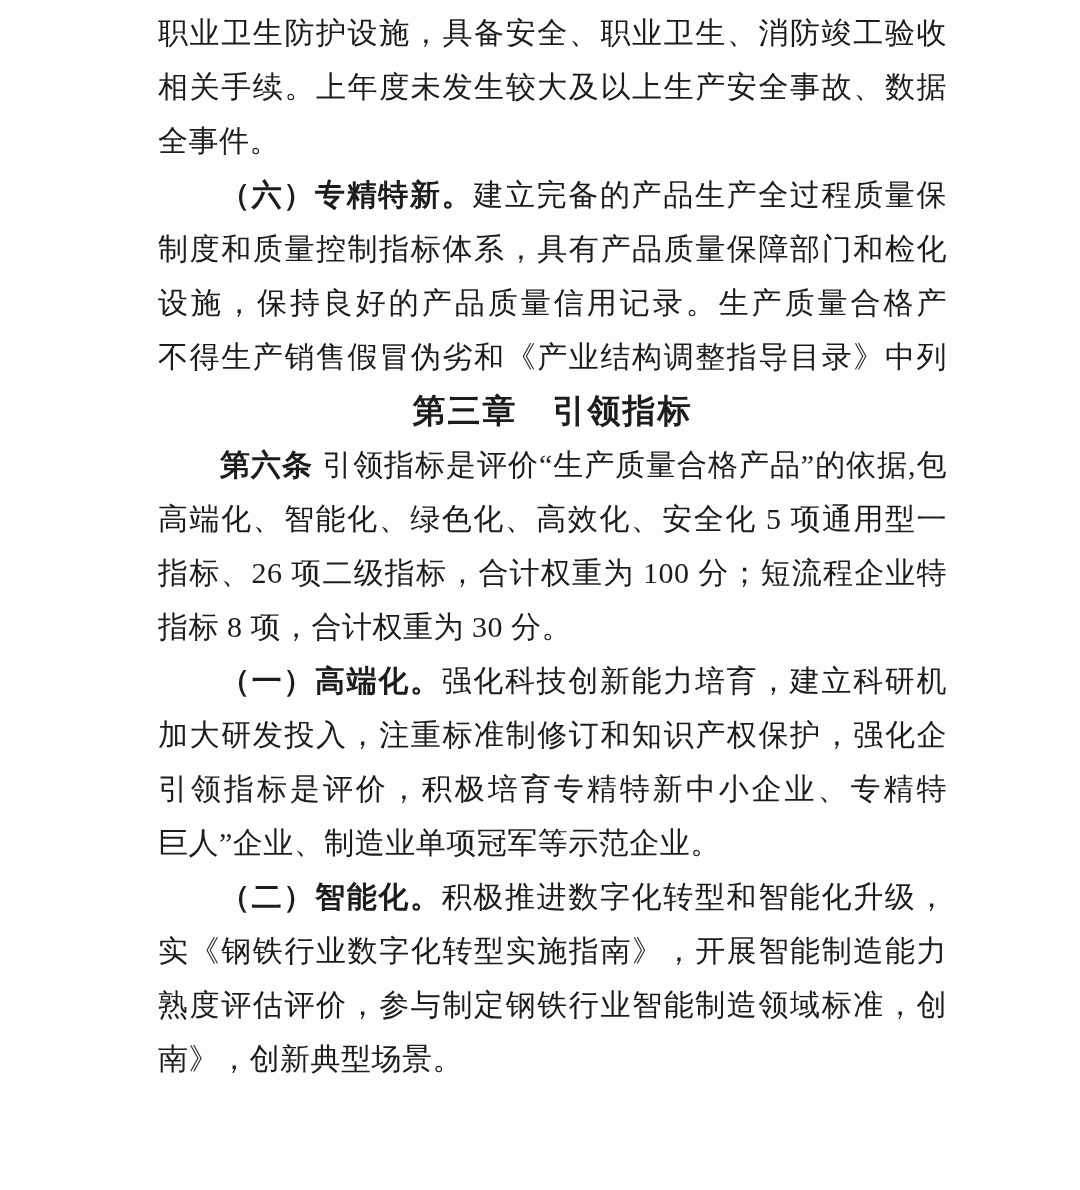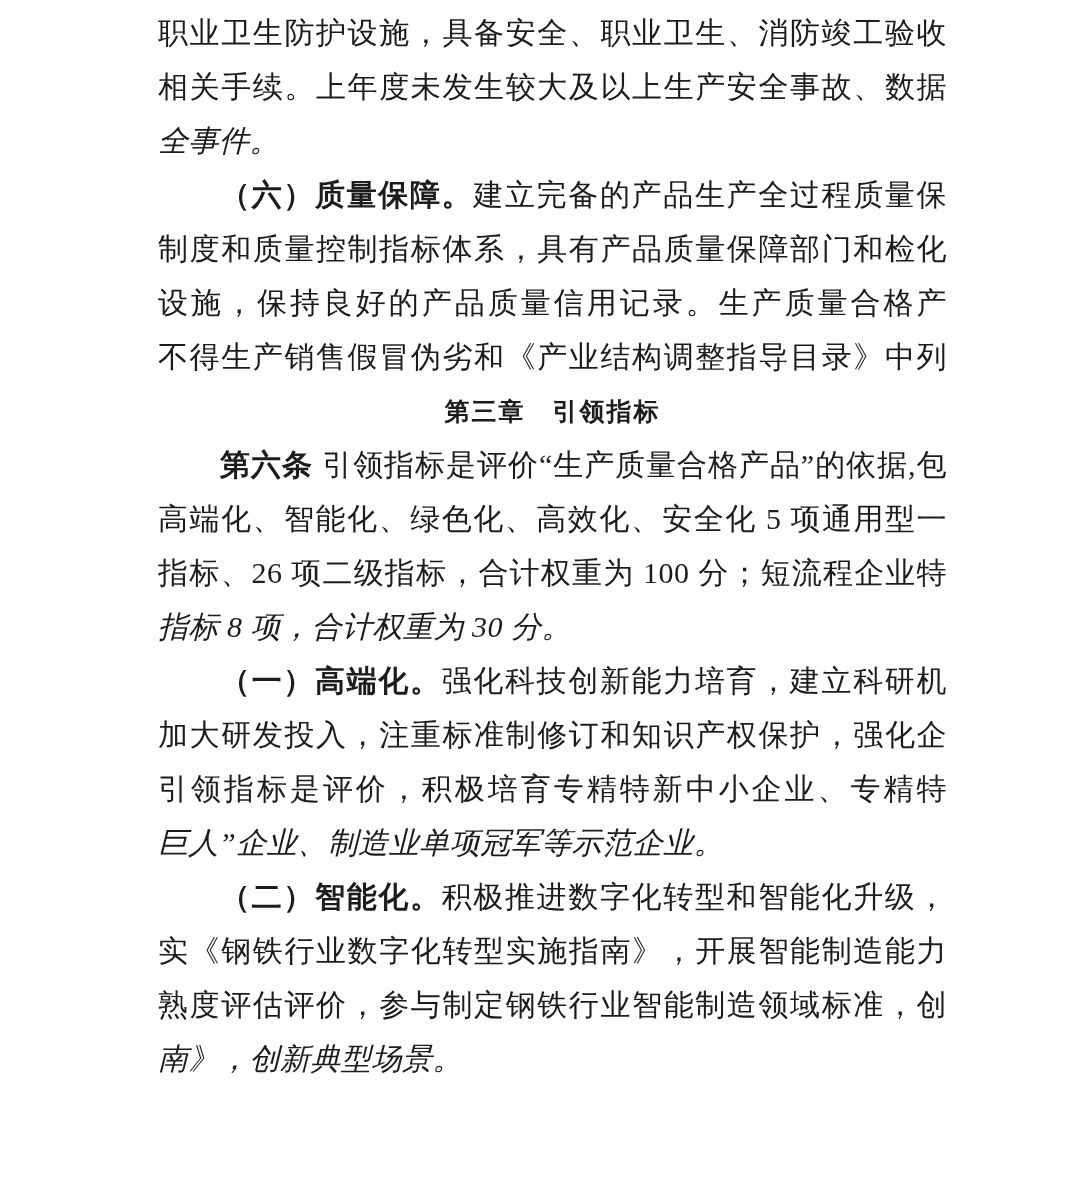--- a/index.html
+++ b/index.html
@@ -28,52 +28,51 @@
     letter-spacing: 0.5px;
     overflow: hidden;
   }
   .line.justify {
     text-align: justify;
     text-align-last: justify;
   }
   .line.left {
     text-align: center;
     text-align-last: left;
-    font-style: italic;
   }
   .line.center {
     text-align: center;
     text-align-last: center;
   }
   .line.indent {
     text-indent: 62px;
   }
   .line.heading {
     font-family: "Liberation Sans", "DejaVu Sans", sans-serif;
-    font-size: 25px;
+    font-size: 33px;
     font-weight: bold;
     letter-spacing: 2px;
   }
   .run-bold {
     font-weight: bold;
     font-family: "Liberation Sans", "DejaVu Sans", sans-serif;
   }
   .run-normal {
     font-weight: normal;
   }
 </style>
 </head>
 <body>
 
 <div class="page">
   <div class="textblock">
       <div class="line justify"><span class="run-normal">职业卫生防护设施，具备安全、职业卫生、消防竣工验收等</span></div>
       <div class="line justify"><span class="run-normal">相关手续。上年度未发生较大及以上生产安全事故、数据安</span></div>
       <div class="line left"><span class="run-normal">全事件。</span></div>
-      <div class="line justify indent"><span class="run-bold">（六）质量保障。</span><span class="run-normal">建立完备的产品生产全过程质量保证</span></div>
+      <div class="line justify indent"><span class="run-bold">（六）专精特新。</span><span class="run-normal">建立完备的产品生产全过程质量保证</span></div>
       <div class="line justify"><span class="run-normal">制度和质量控制指标体系，具有产品质量保障部门和检化验</span></div>
       <div class="line justify"><span class="run-normal">设施，保持良好的产品质量信用记录。生产质量合格产品，</span></div>
       <div class="line justify"><span class="run-normal">不得生产销售假冒伪劣和《产业结构调整指导目录》中列明</span></div>
       <div class="line center heading"><span class="run-bold">第三章　引领指标</span></div>
       <div class="line justify indent"><span class="run-bold">第六条 </span><span class="run-normal">引领指标是评价“生产质量合格产品”的依据,包含</span></div>
       <div class="line justify"><span class="run-normal">高端化、智能化、绿色化、高效化、安全化 5 项通用型一级</span></div>
       <div class="line justify"><span class="run-normal">指标、26 项二级指标，合计权重为 100 分；短流程企业特色</span></div>
       <div class="line left"><span class="run-normal">指标 8 项，合计权重为 30 分。</span></div>
       <div class="line justify indent"><span class="run-bold">（一）高端化。</span><span class="run-normal">强化科技创新能力培育，建立科研机构，</span></div>
       <div class="line justify"><span class="run-normal">加大研发投入，注重标准制修订和知识产权保护，强化企业</span></div>

